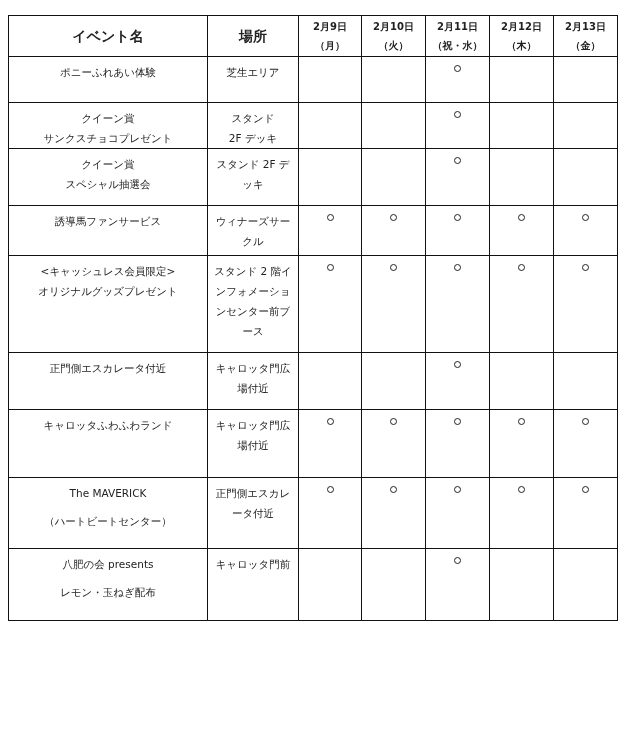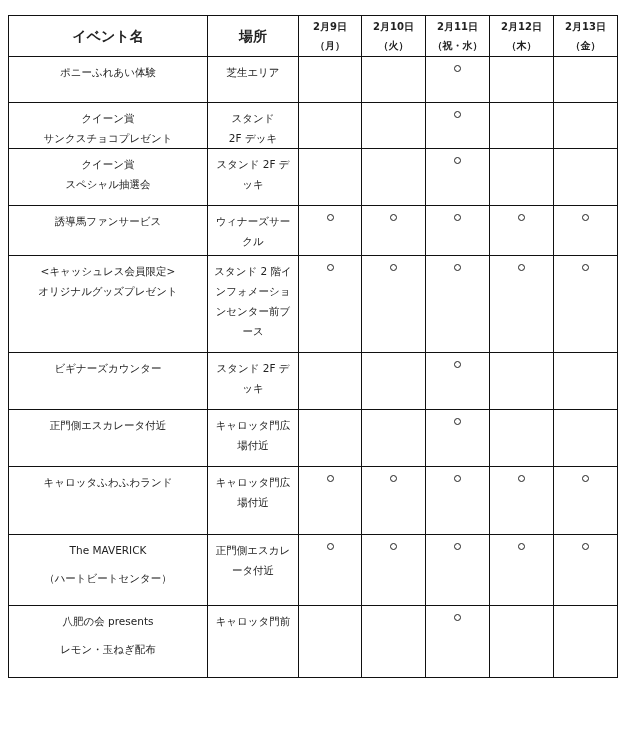--- a/index.html
+++ b/index.html
@@ -151,33 +151,20 @@
           <span class="place-text">スタンド 2 階インフォメーションセンター前ブース</span>
         </td>
         <td><span class="mark" title="○"></span></td>
         <td><span class="mark" title="○"></span></td>
         <td><span class="mark" title="○"></span></td>
         <td><span class="mark" title="○"></span></td>
         <td><span class="mark" title="○"></span></td>
       </tr>
       <tr style="height: 57px;">
         <td>
-          <span class="cell-text">ビギナーズカウンター</span>
-        </td>
-        <td>
-          <span class="place-text">スタンド 2F デッキ</span>
-        </td>
-        <td></td>
-        <td></td>
-        <td><span class="mark" title="○"></span></td>
-        <td></td>
-        <td></td>
-      </tr>
-      <tr style="height: 57px;">
-        <td>
           <span class="cell-text">正門側エスカレータ付近</span>
         </td>
         <td>
           <span class="place-text">キャロッタ門広場付近</span>
         </td>
         <td></td>
         <td></td>
         <td><span class="mark" title="○"></span></td>
         <td></td>
         <td></td>

